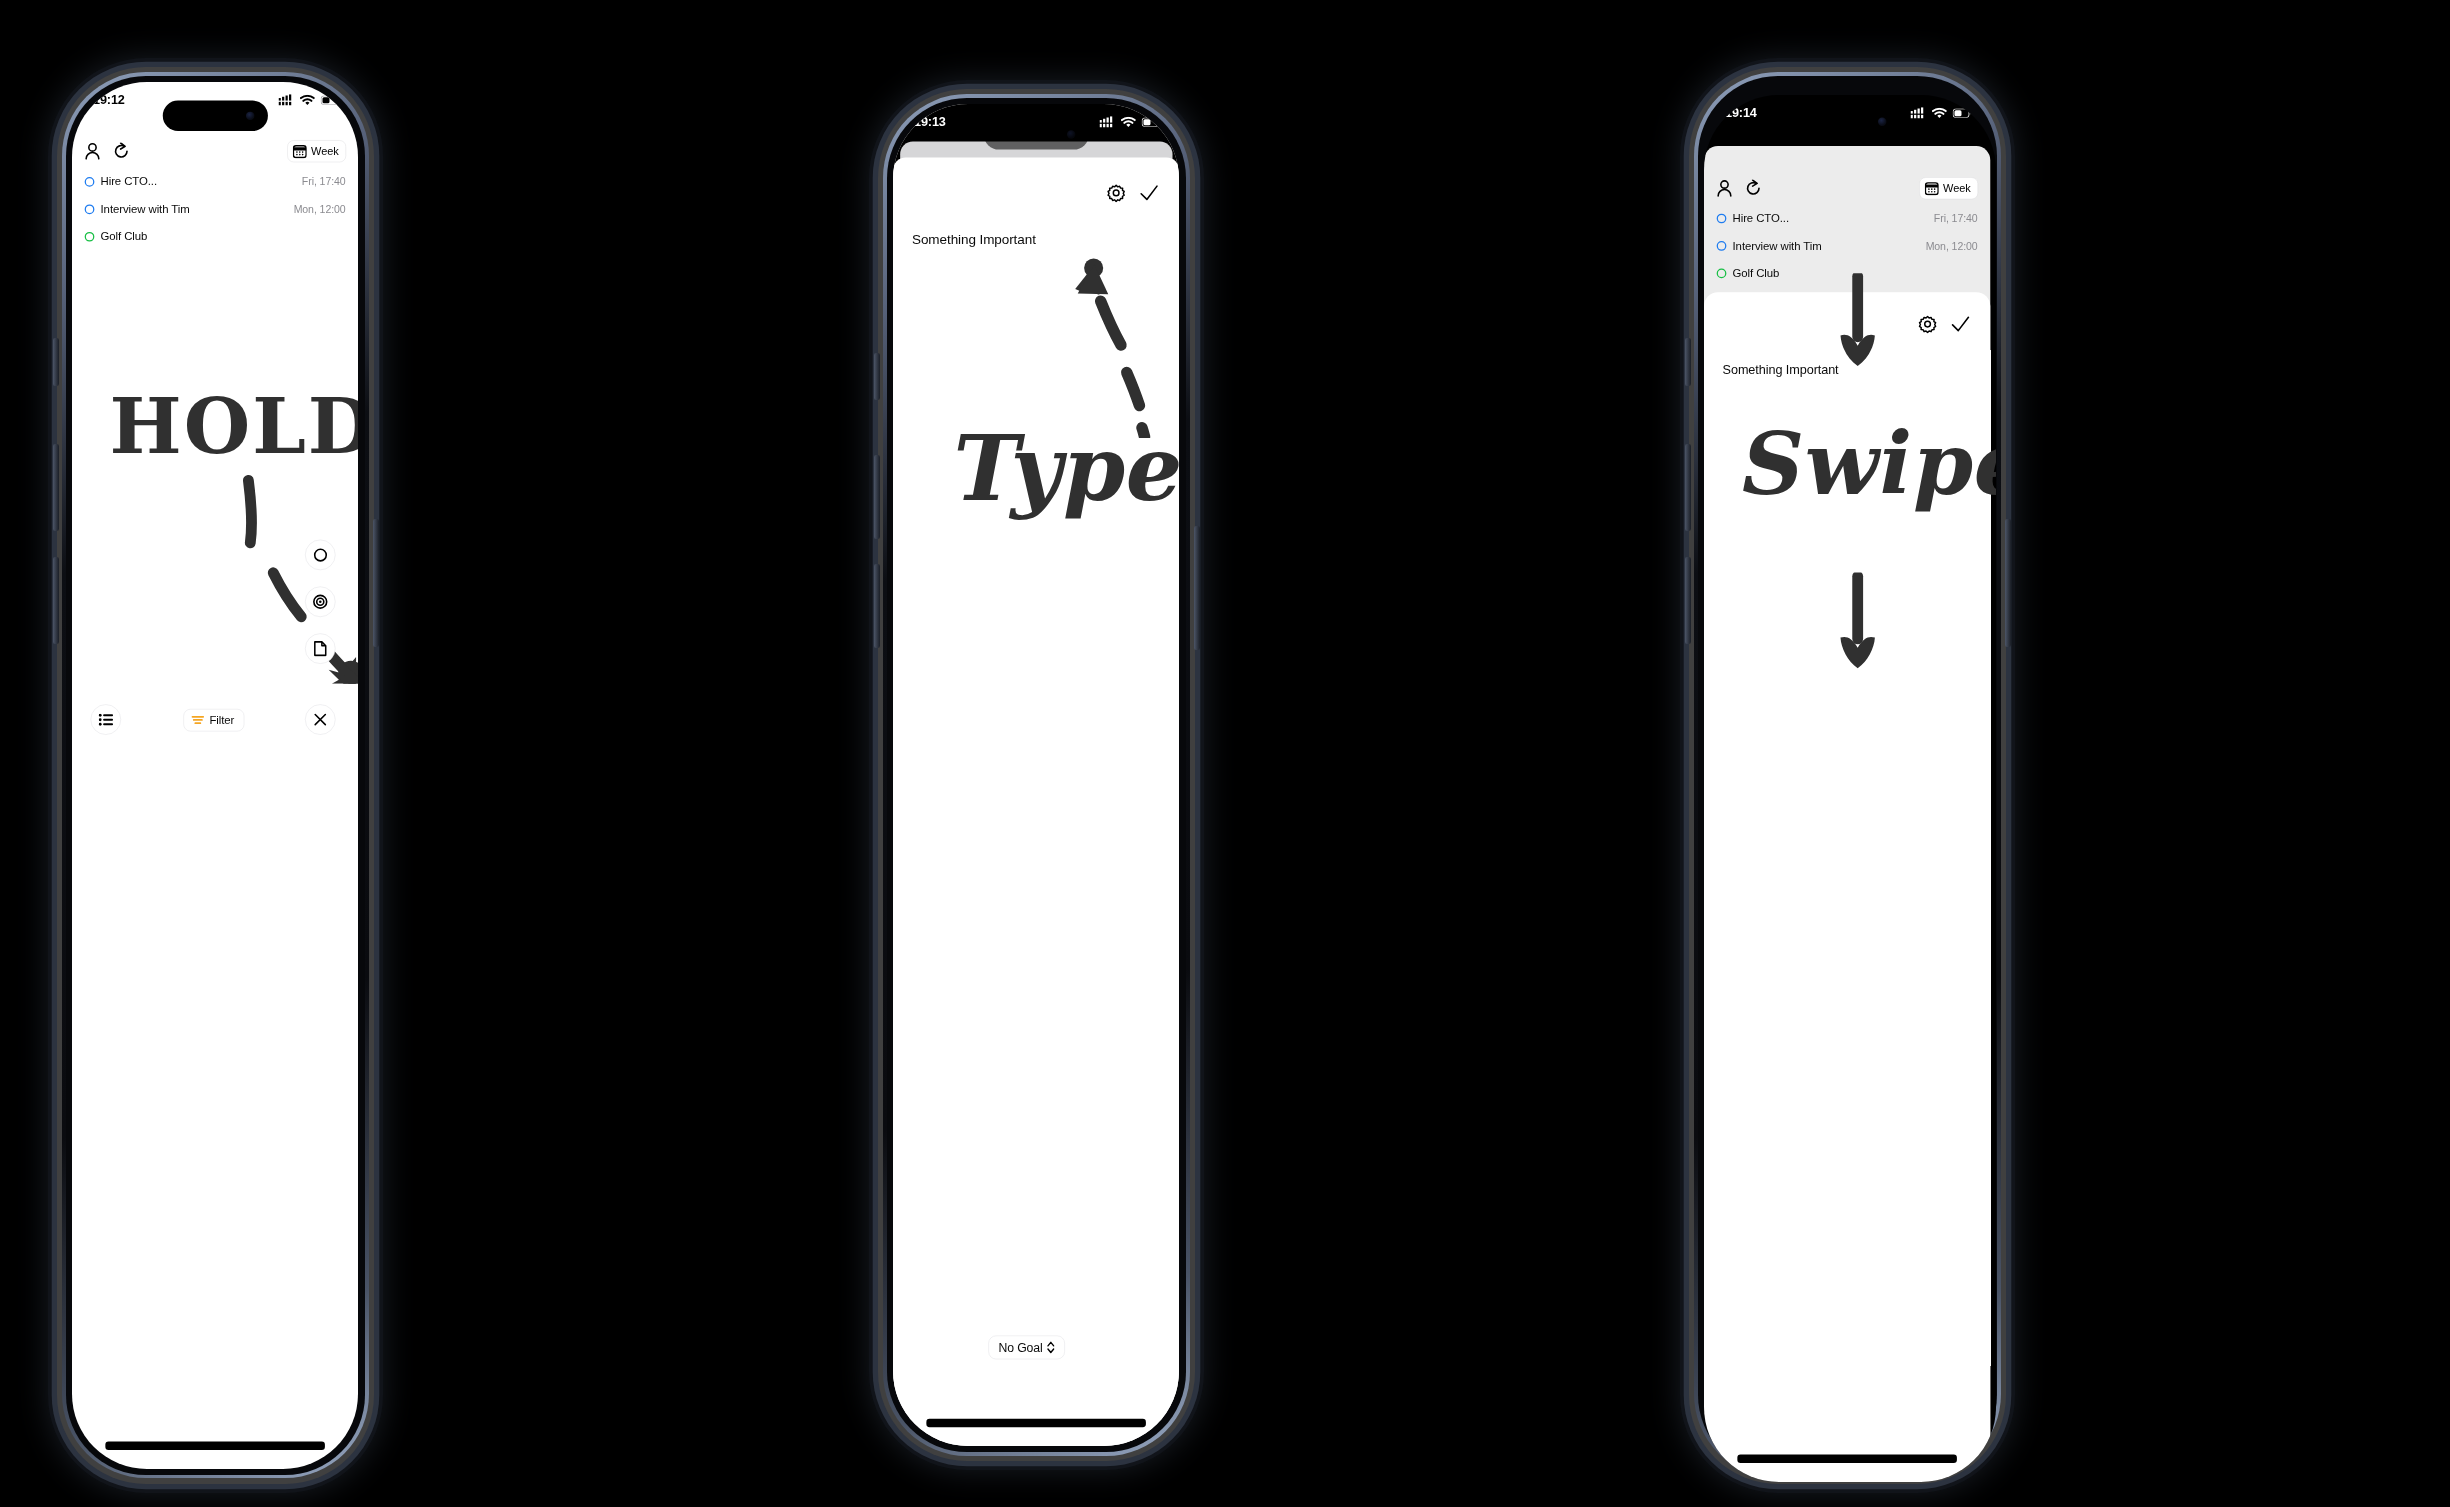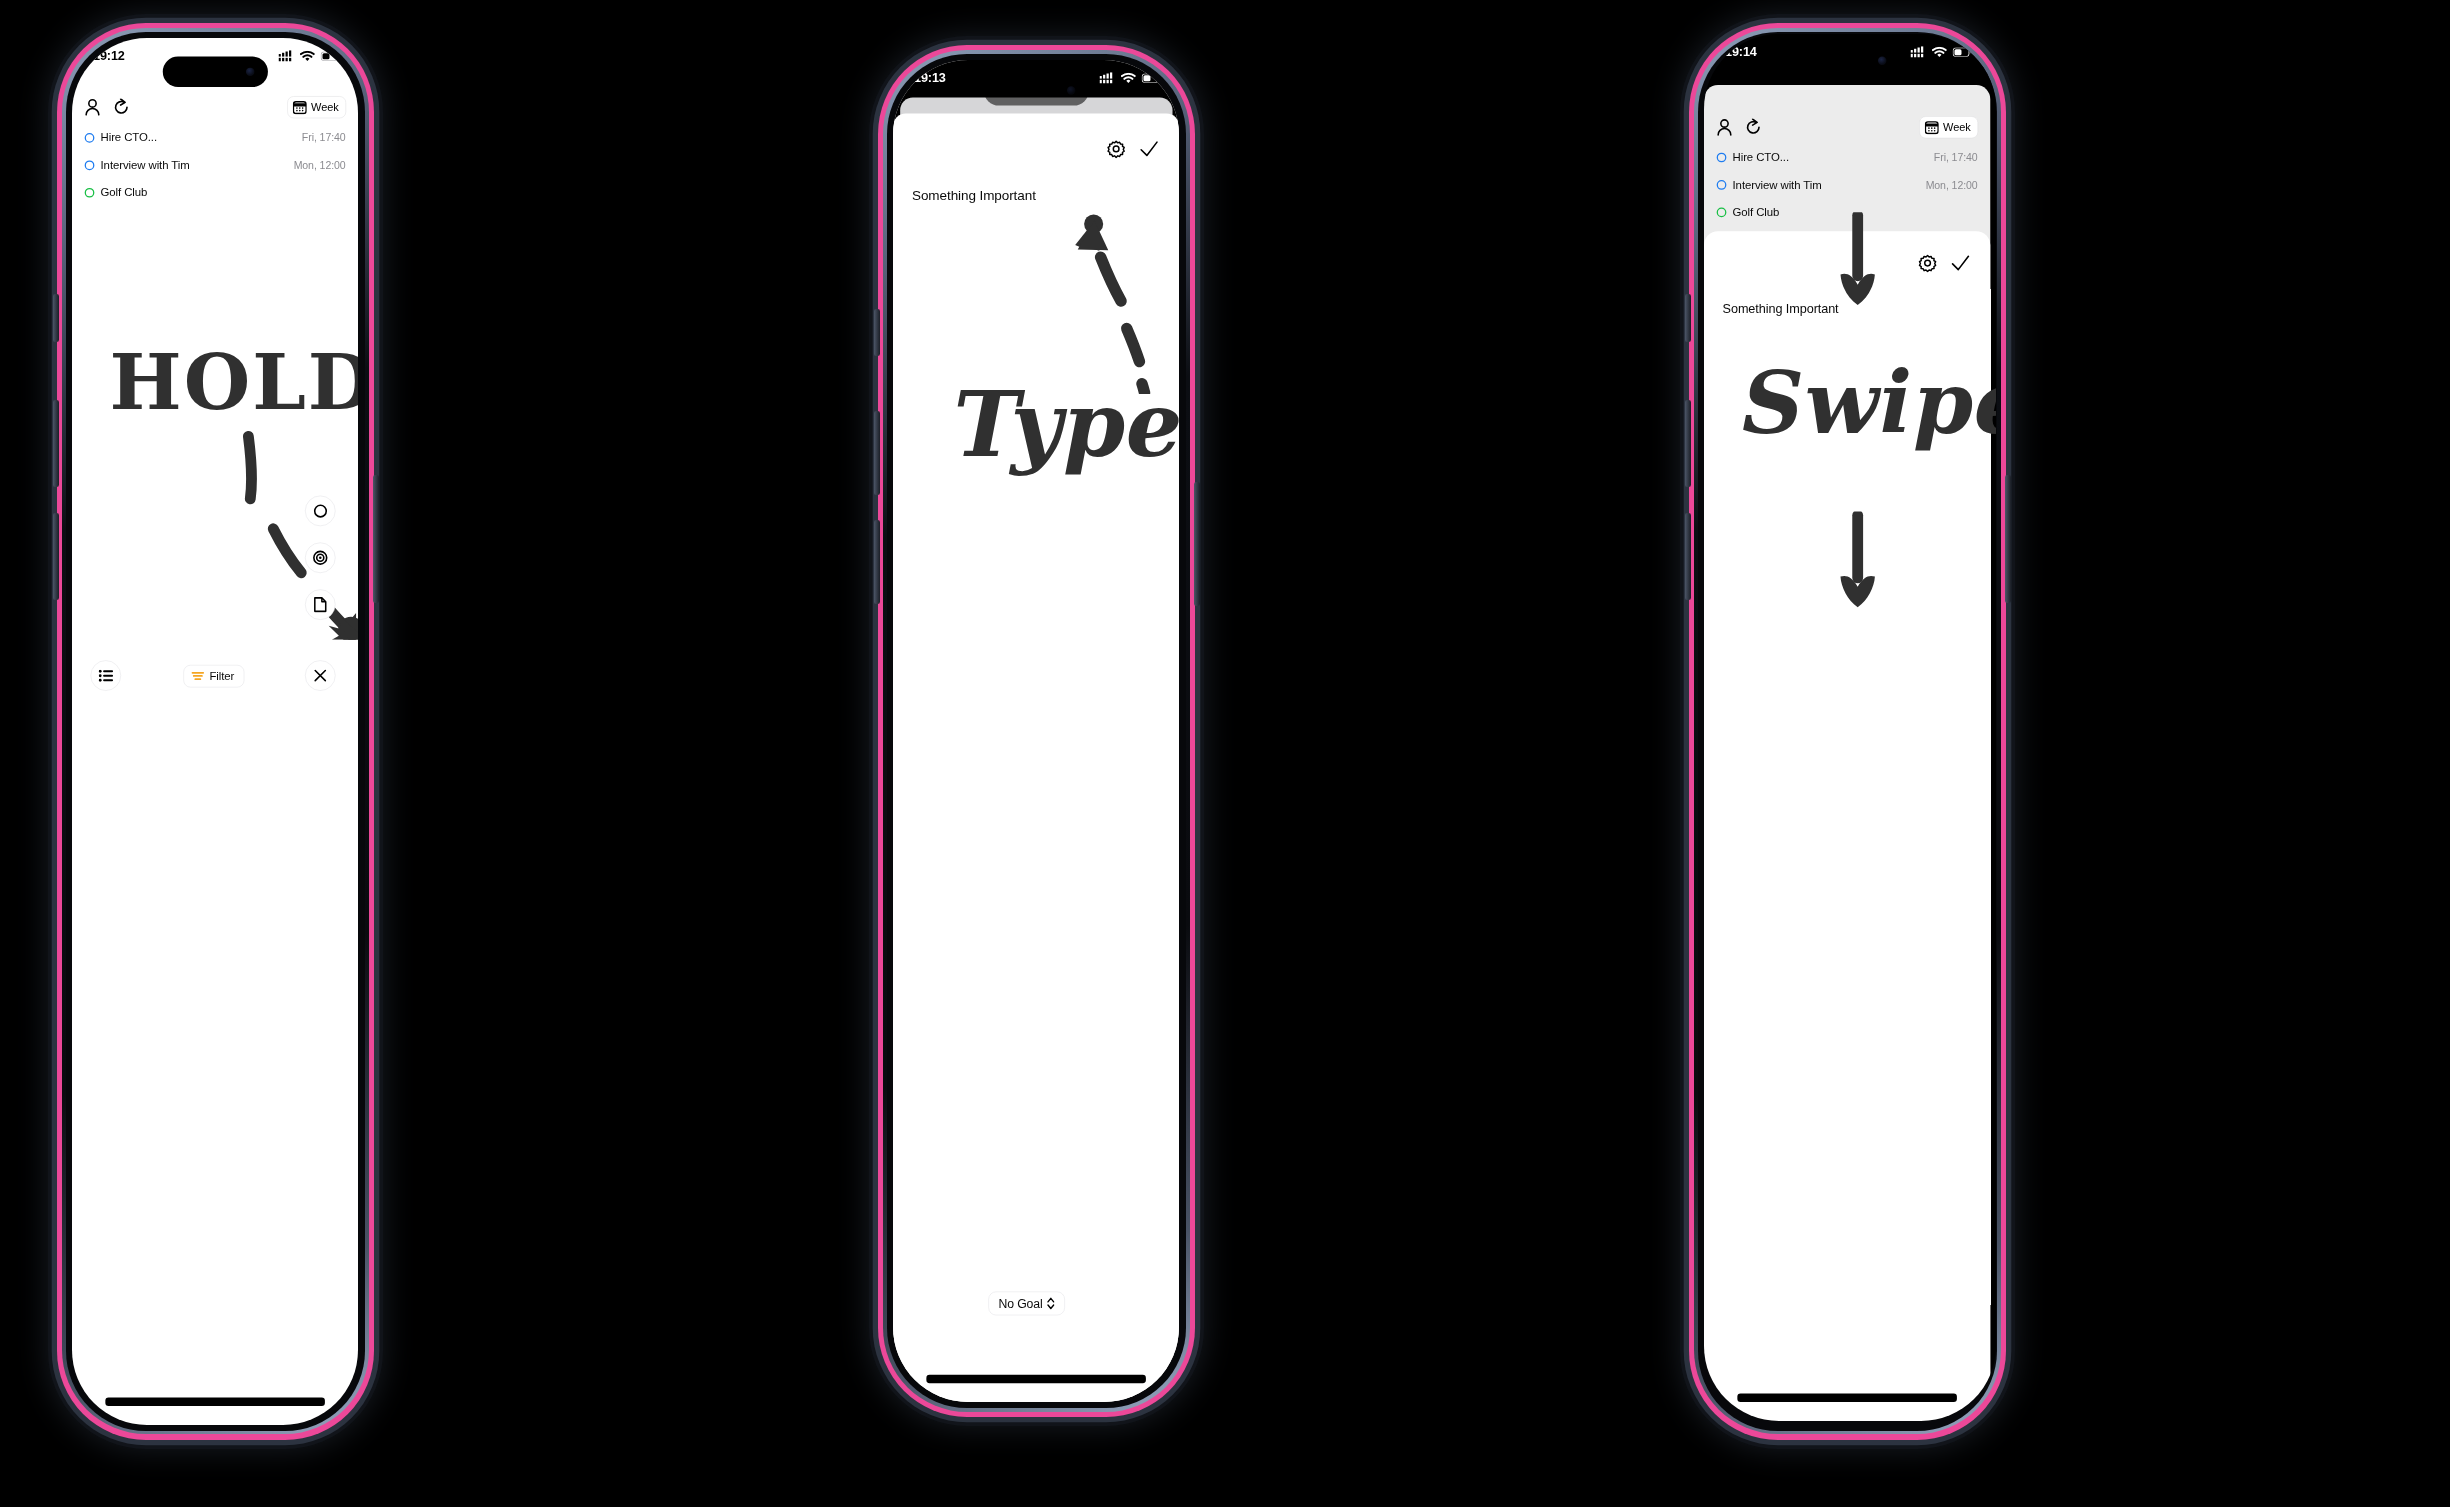--- a/index.html
+++ b/index.html
@@ -4,22 +4,22 @@
 <style>
   html,body{margin:0;padding:0;background:#000;}
   body{
     width:2450px;height:1508px;
     font-family:"Liberation Sans", sans-serif;
     overflow:hidden;position:relative;
   }
   .stage{position:absolute;inset:0;background:#000;}
 
   
-  .phone{position:absolute;border-radius:89px;background:#ec4899;
-         box-shadow:0 0 0 5.3px #2c3340, 0 0 0 9px #11141a, 0 0 33px 7.5px rgba(120,140,175,.22);}
+  .phone{position:absolute;border-radius:89px;background:#404040;
+         box-shadow:0 0 0 5.3px #2c3340, 0 0 0 9px #11141a, 0 0 33px 7.5px rgba(120,140,175,.22);margin-top:44px;}
   .phone .rim{position:absolute;inset:5.3px;border-radius:84px;
          background:linear-gradient(152deg,#8fa0bb 0%,#57627a 14%,#0c0e13 32%,#0a0b0f 68%,#4a5467 88%,#9aabc6 100%);}
   .phone .rim2{position:absolute;inset:9px;border-radius:80px;background:#07080b;}
   .screen{position:absolute;overflow:hidden;background:#fff;}
   .btn-side{position:absolute;background:linear-gradient(90deg,#4c5567,#1b1f27);border-radius:2.3px;}
 
   
   .island{position:absolute;background:#000;border-radius:45px;z-index:40;}
   .island .lens{position:absolute;right:13%;top:50%;transform:translateY(-50%);
                 width:19.6px;height:19.6px;border-radius:50%;
@@ -364,21 +364,21 @@
   </div>
 
   <div class="phone" style="left:1689px;top:22.6px;width:317px;height:1417px;">
     <div class="rim"></div>
     <div class="rim2"></div>
     <div class="btn-side" style="left:-3.8px;top:271px;width:5.3px;height:48px;"></div>
     <div class="btn-side" style="left:-4.5px;top:377px;width:6px;height:87px;"></div>
     <div class="btn-side" style="left:-4.5px;top:490px;width:6px;height:87px;"></div>
     <div class="btn-side" style="right:-4.5px;top:452px;width:6px;height:128px;"></div>
 
-    <div class="screen" style="left:15px;top:11px;width:292px;height:1387px;border-radius:75px;background:#000;">
+    <div class="screen" style="left:15px;top:28px;width:292px;height:1387px;border-radius:75px;background:#000;">
       <div style="position:absolute;left:0;top:0;width:678px;height:3285px;transform:scale(0.42222);transform-origin:0 0;">
 
         <div style="position:absolute;left:0;top:121px;width:678px;height:3166px;background:#ececec;border-radius:33px 33px 0 0;"></div>
 
         <div class="island" style="left:215px;top:27px;width:249px;height:72px;">
           <div class="lens"></div>
         </div>
 
         <div class="statusbar sb-dark">
           <div class="sb-time">19:14</div>

